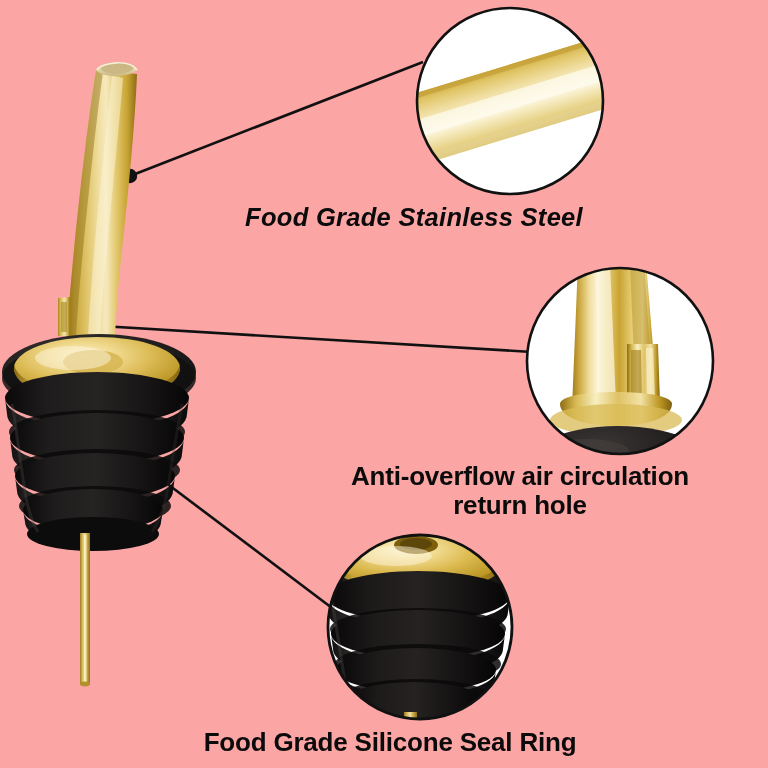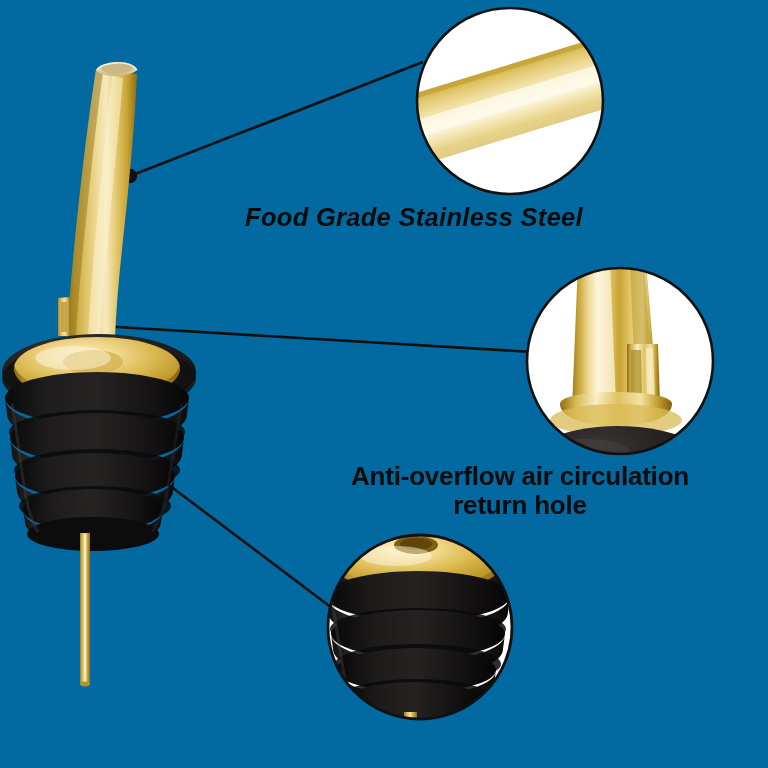--- a/index.html
+++ b/index.html
@@ -5,21 +5,21 @@
 <style>
   html, body {
     margin: 0;
     padding: 0;
     background: #ffffff;
   }
   #stage {
     position: relative;
     width: 768px;
     height: 768px;
-    background: #0369a1;
+    background: #fca5a5;
     overflow: hidden;
     font-family: "Liberation Sans", sans-serif;
   }
   #stage svg.layer {
     position: absolute;
     left: 0;
     top: 0;
     width: 768px;
     height: 768px;
     display: block;
@@ -375,14 +375,15 @@
       </g>
       <circle cx="420" cy="627" r="92" fill="none" stroke="#111111" stroke-width="2.8"></circle>
     </g>
   </svg>
 
   <div class="label" id="label-steel">Food Grade Stainless Steel</div>
 
   <div class="label" id="label-airhole">Anti-overflow air circulation
 return hole</div>
 
+  <div class="label" id="label-silicone">Food Grade Silicone Seal Ring</div>
 
 </div>
 
 </body></html>

